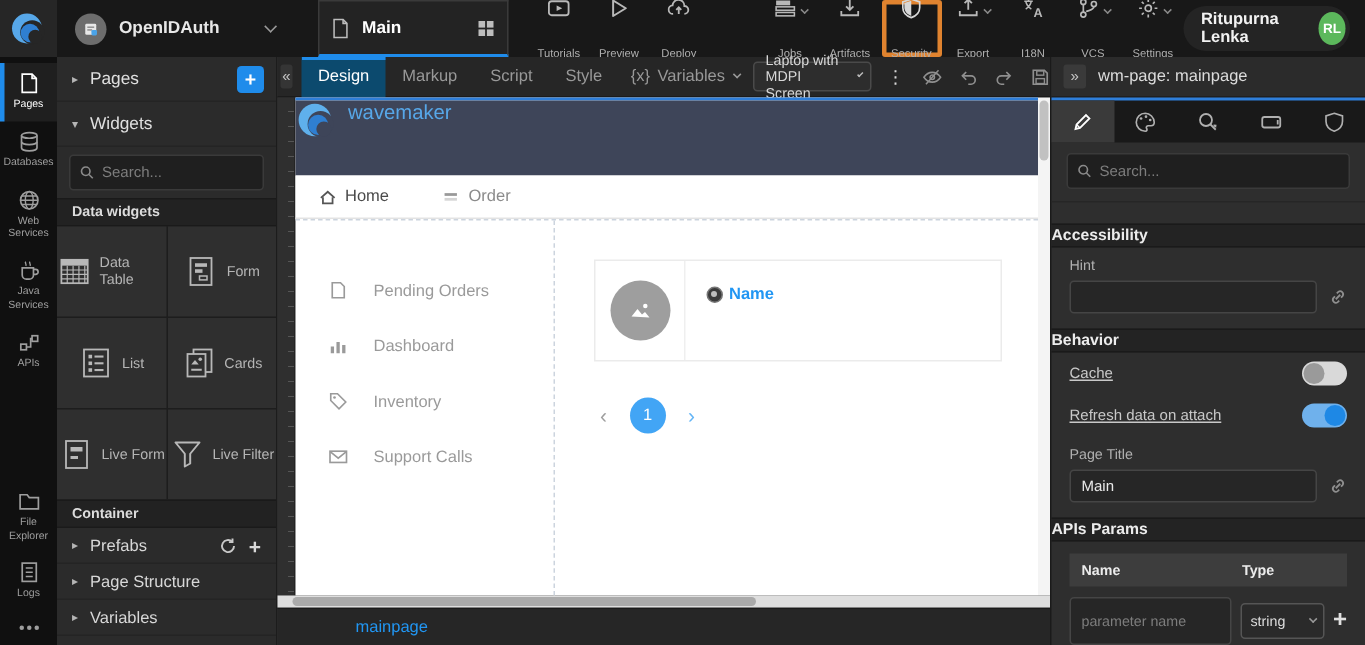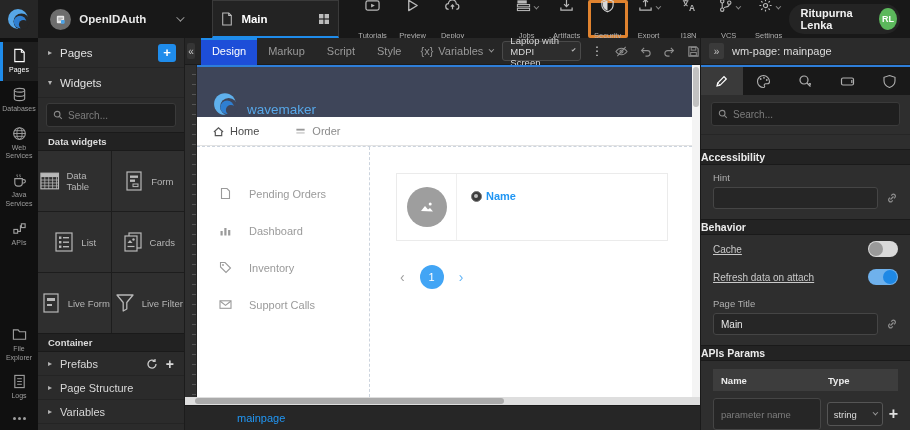--- a/index.html
+++ b/index.html
@@ -63,33 +63,33 @@
   .lp-mini .sec-label{color:#d8d8d8;font-size:11px;flex:1;}
   .mini-ic{color:#c9c9c9;display:flex;align-items:center;}
   .mini-ic svg{width:12px;height:12px;}
   .mini-plus{color:#d8d8d8;font-size:14px;font-weight:bold;line-height:1;}
 
   
   .canvas-col{flex:1;display:flex;flex-direction:column;min-width:0;background:#3a3a3a;}
   .ctoolbar{height:27px;flex:0 0 27px;background:#262626;border-bottom:1px solid #1b1b1b;display:flex;align-items:center;}
   .collapse-btn{width:15px;height:16px;background:#353535;border-radius:2px;color:#c5c5c5;font-size:10px;display:flex;align-items:center;justify-content:center;margin:0 6px 0 2px;}
   .ctab{height:27px;display:flex;align-items:center;padding:0 11px;color:#999;font-size:11px;cursor:pointer;}
-  .ctab.active{background:#1d4ed8;color:#fff;box-shadow:inset 0 2px 0 #1f8ceb;}
+  .ctab.active{background:#0c4a6e;color:#fff;box-shadow:inset 0 2px 0 #1f8ceb;}
   .vars{display:flex;align-items:center;gap:5px;color:#999;font-size:11px;margin-left:8px;}
   .vars .chev{width:4px;height:4px;}
   .dev-select{margin-left:10px;height:20px;border:1px solid #4a4a4a;background:#2d2d2d;border-radius:3px;display:flex;align-items:center;gap:7px;padding:0 7px;color:#d8d8d8;font-size:9.5px;}
   .dev-select .chev{width:4px;height:4px;border-color:#bbb;}
   .kebab{color:#d8d8d8;font-size:12px;margin-left:10px;letter-spacing:0;}
   .cicons{display:flex;align-items:center;gap:11px;margin-left:12px;color:#8f8f8f;}
   .cicons svg{width:13px;height:13px;}
 
   .canvas-body{flex:1;display:flex;min-height:0;}
   .ruler{width:12px;background:#2f2f2f;border-right:1px solid #242424;background-image:repeating-linear-gradient(to bottom,transparent 0,transparent 9px,#555 9px,#555 10px);background-size:4px 100%;background-repeat:no-repeat;background-position:right;}
   .page{flex:1;min-width:0;border-top:2px solid #2e7ed9;background:#fff;display:flex;flex-direction:column;}
-  .pheader{height:50px;flex:0 0 50px;background:#3e4559;display:flex;align-items:flex-end;padding-left:16px;gap:8px;}
+  .pheader{height:50px;flex:0 0 50px;background:#3e4559;display:flex;align-items:flex-start;padding-left:1px;gap:8px;}
   .pheader svg{width:26px;height:26px;}
   .cut-hdr{fill:#3e4559;}
   .brand{color:#57a7e8;font-size:13.5px;}
   .pnav{height:29px;flex:0 0 29px;background:#fff;border-bottom:1px solid #e3e3e3;display:flex;align-items:center;padding-left:16px;gap:36px;}
   .pnav .nav-item{display:flex;align-items:center;gap:6px;font-size:11px;color:#4a4a4a;cursor:pointer;}
   .pnav .nav-item.dim{color:#8b8b8b;}
   .pnav svg{width:11px;height:11px;}
   .pcontent{flex:1;display:flex;border-top:1px dashed #ccd4de;min-height:0;}
   .pmenu{width:172px;flex:0 0 172px;padding-top:28px;}
   .pmenu .mitem{height:37px;display:flex;align-items:center;gap:17px;padding-left:22px;color:#9a9a9a;font-size:11px;cursor:pointer;}

